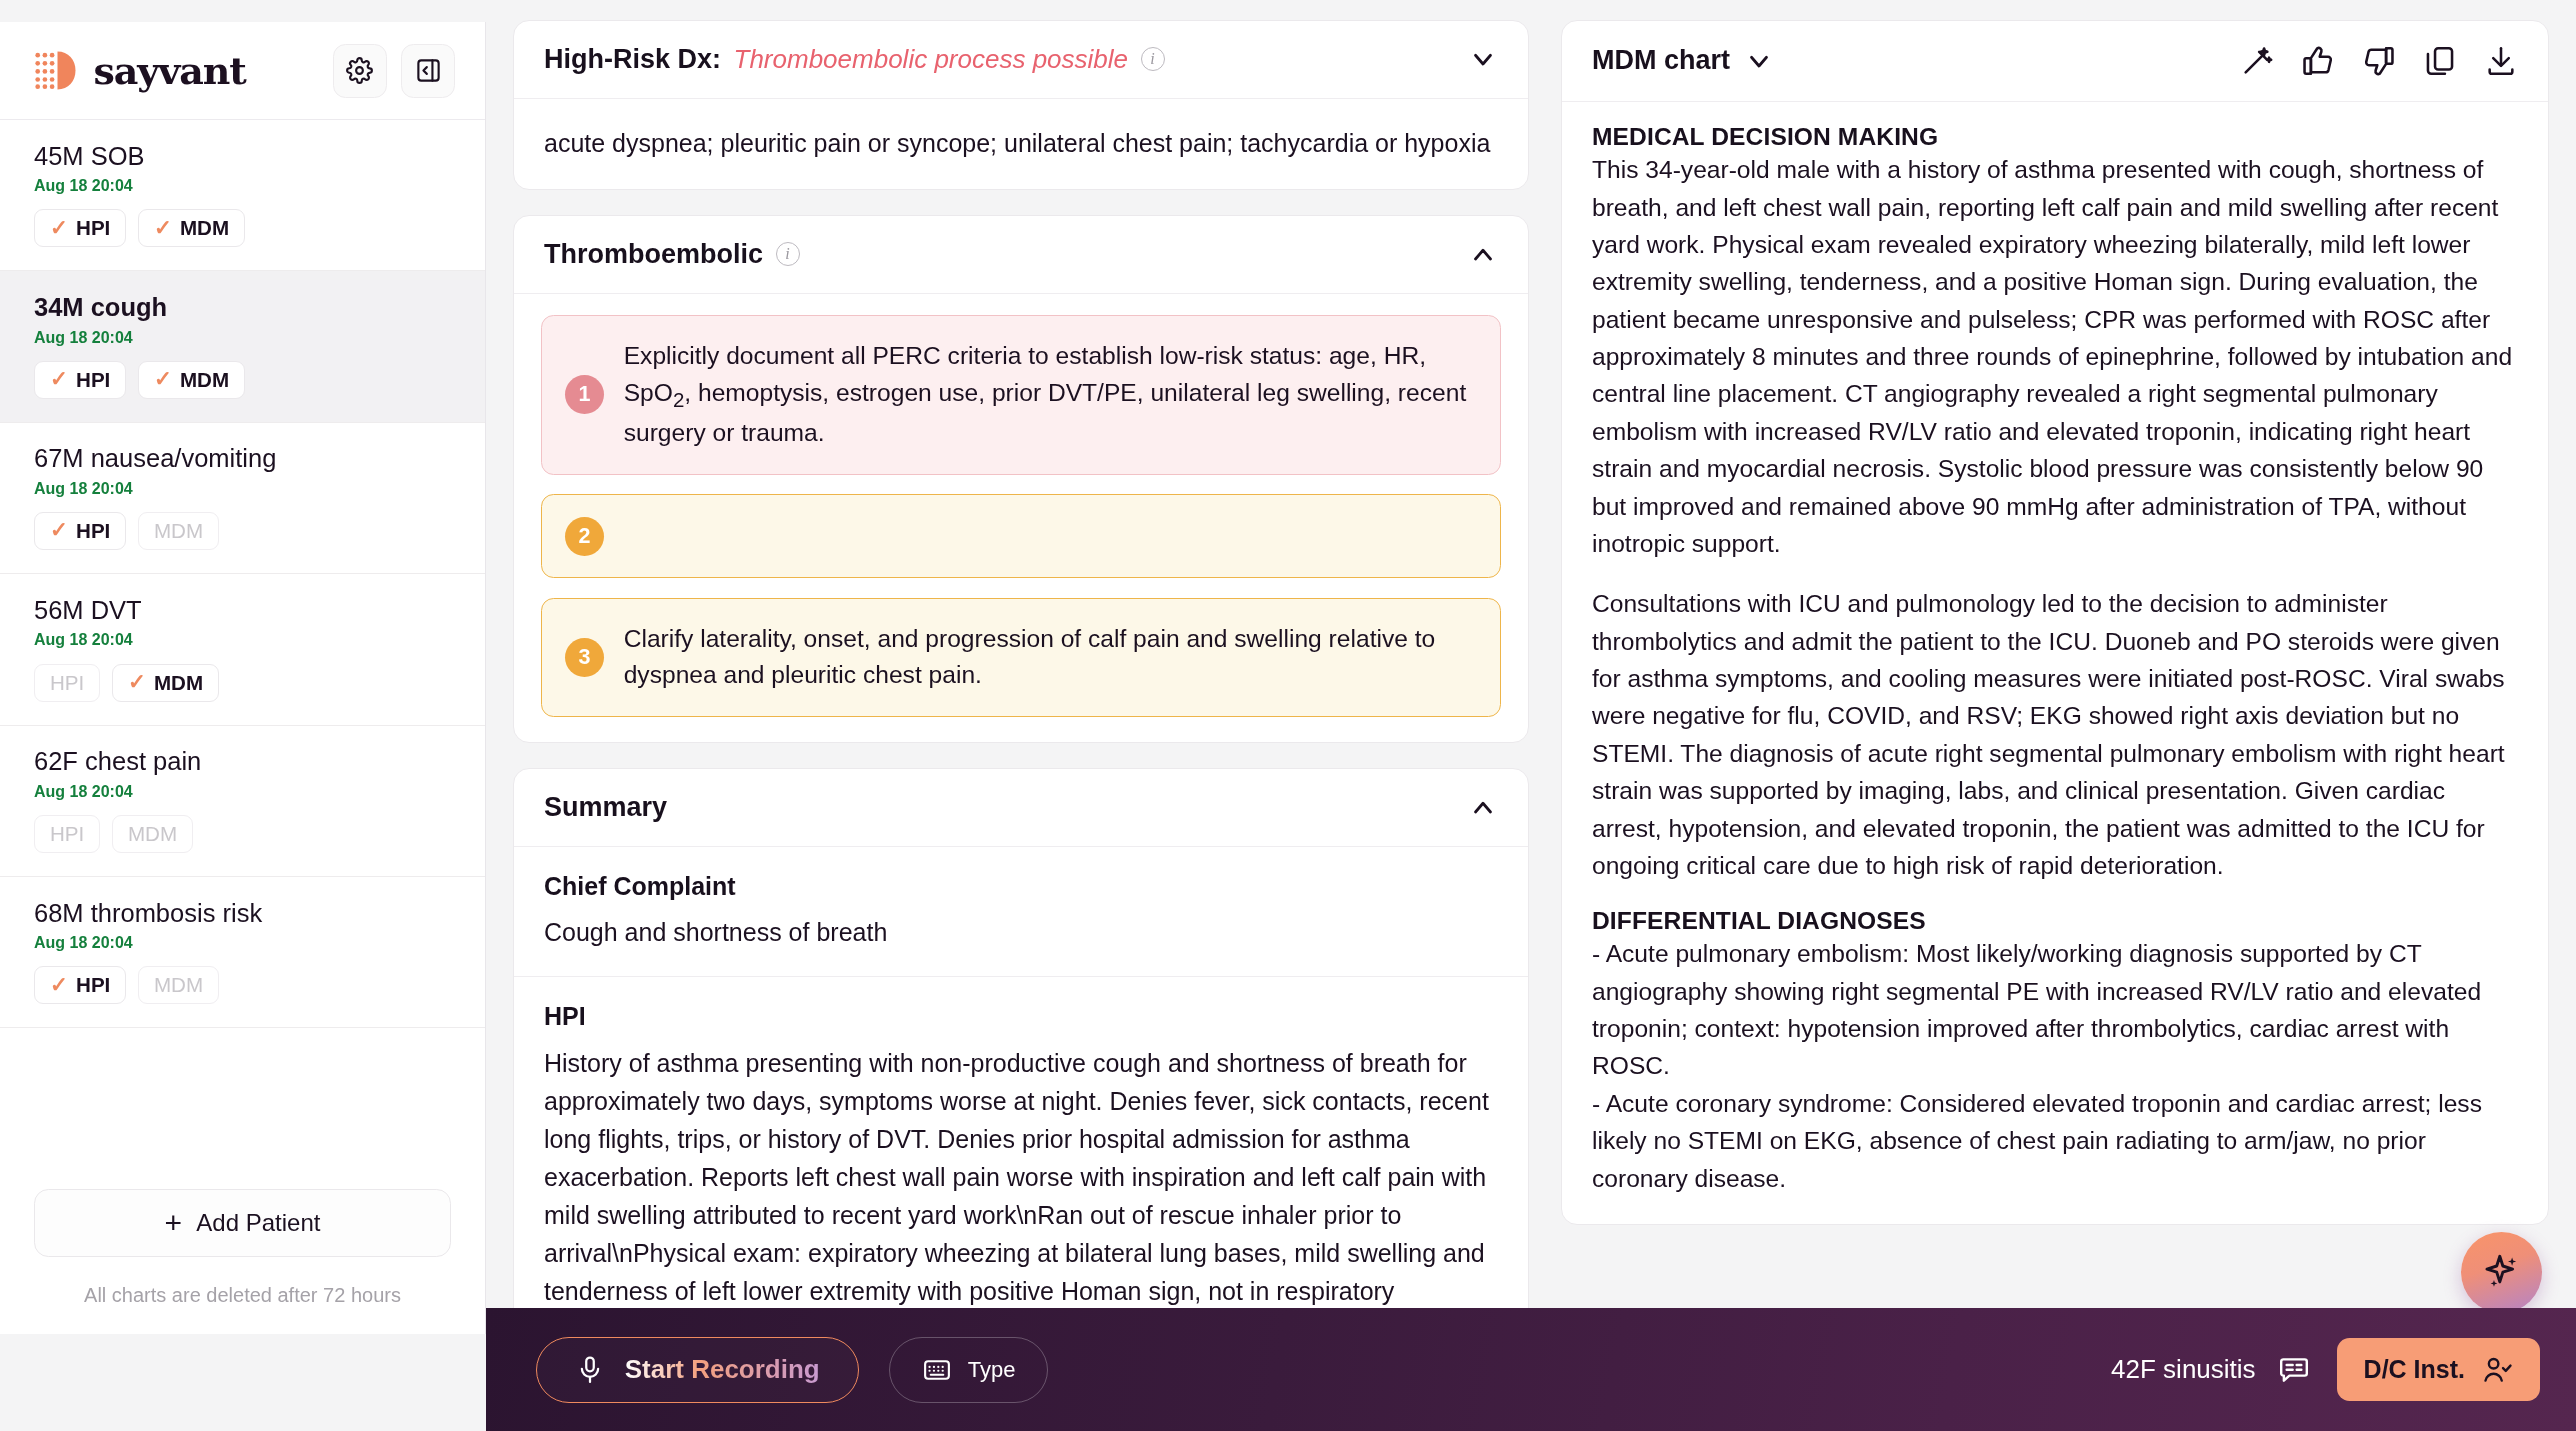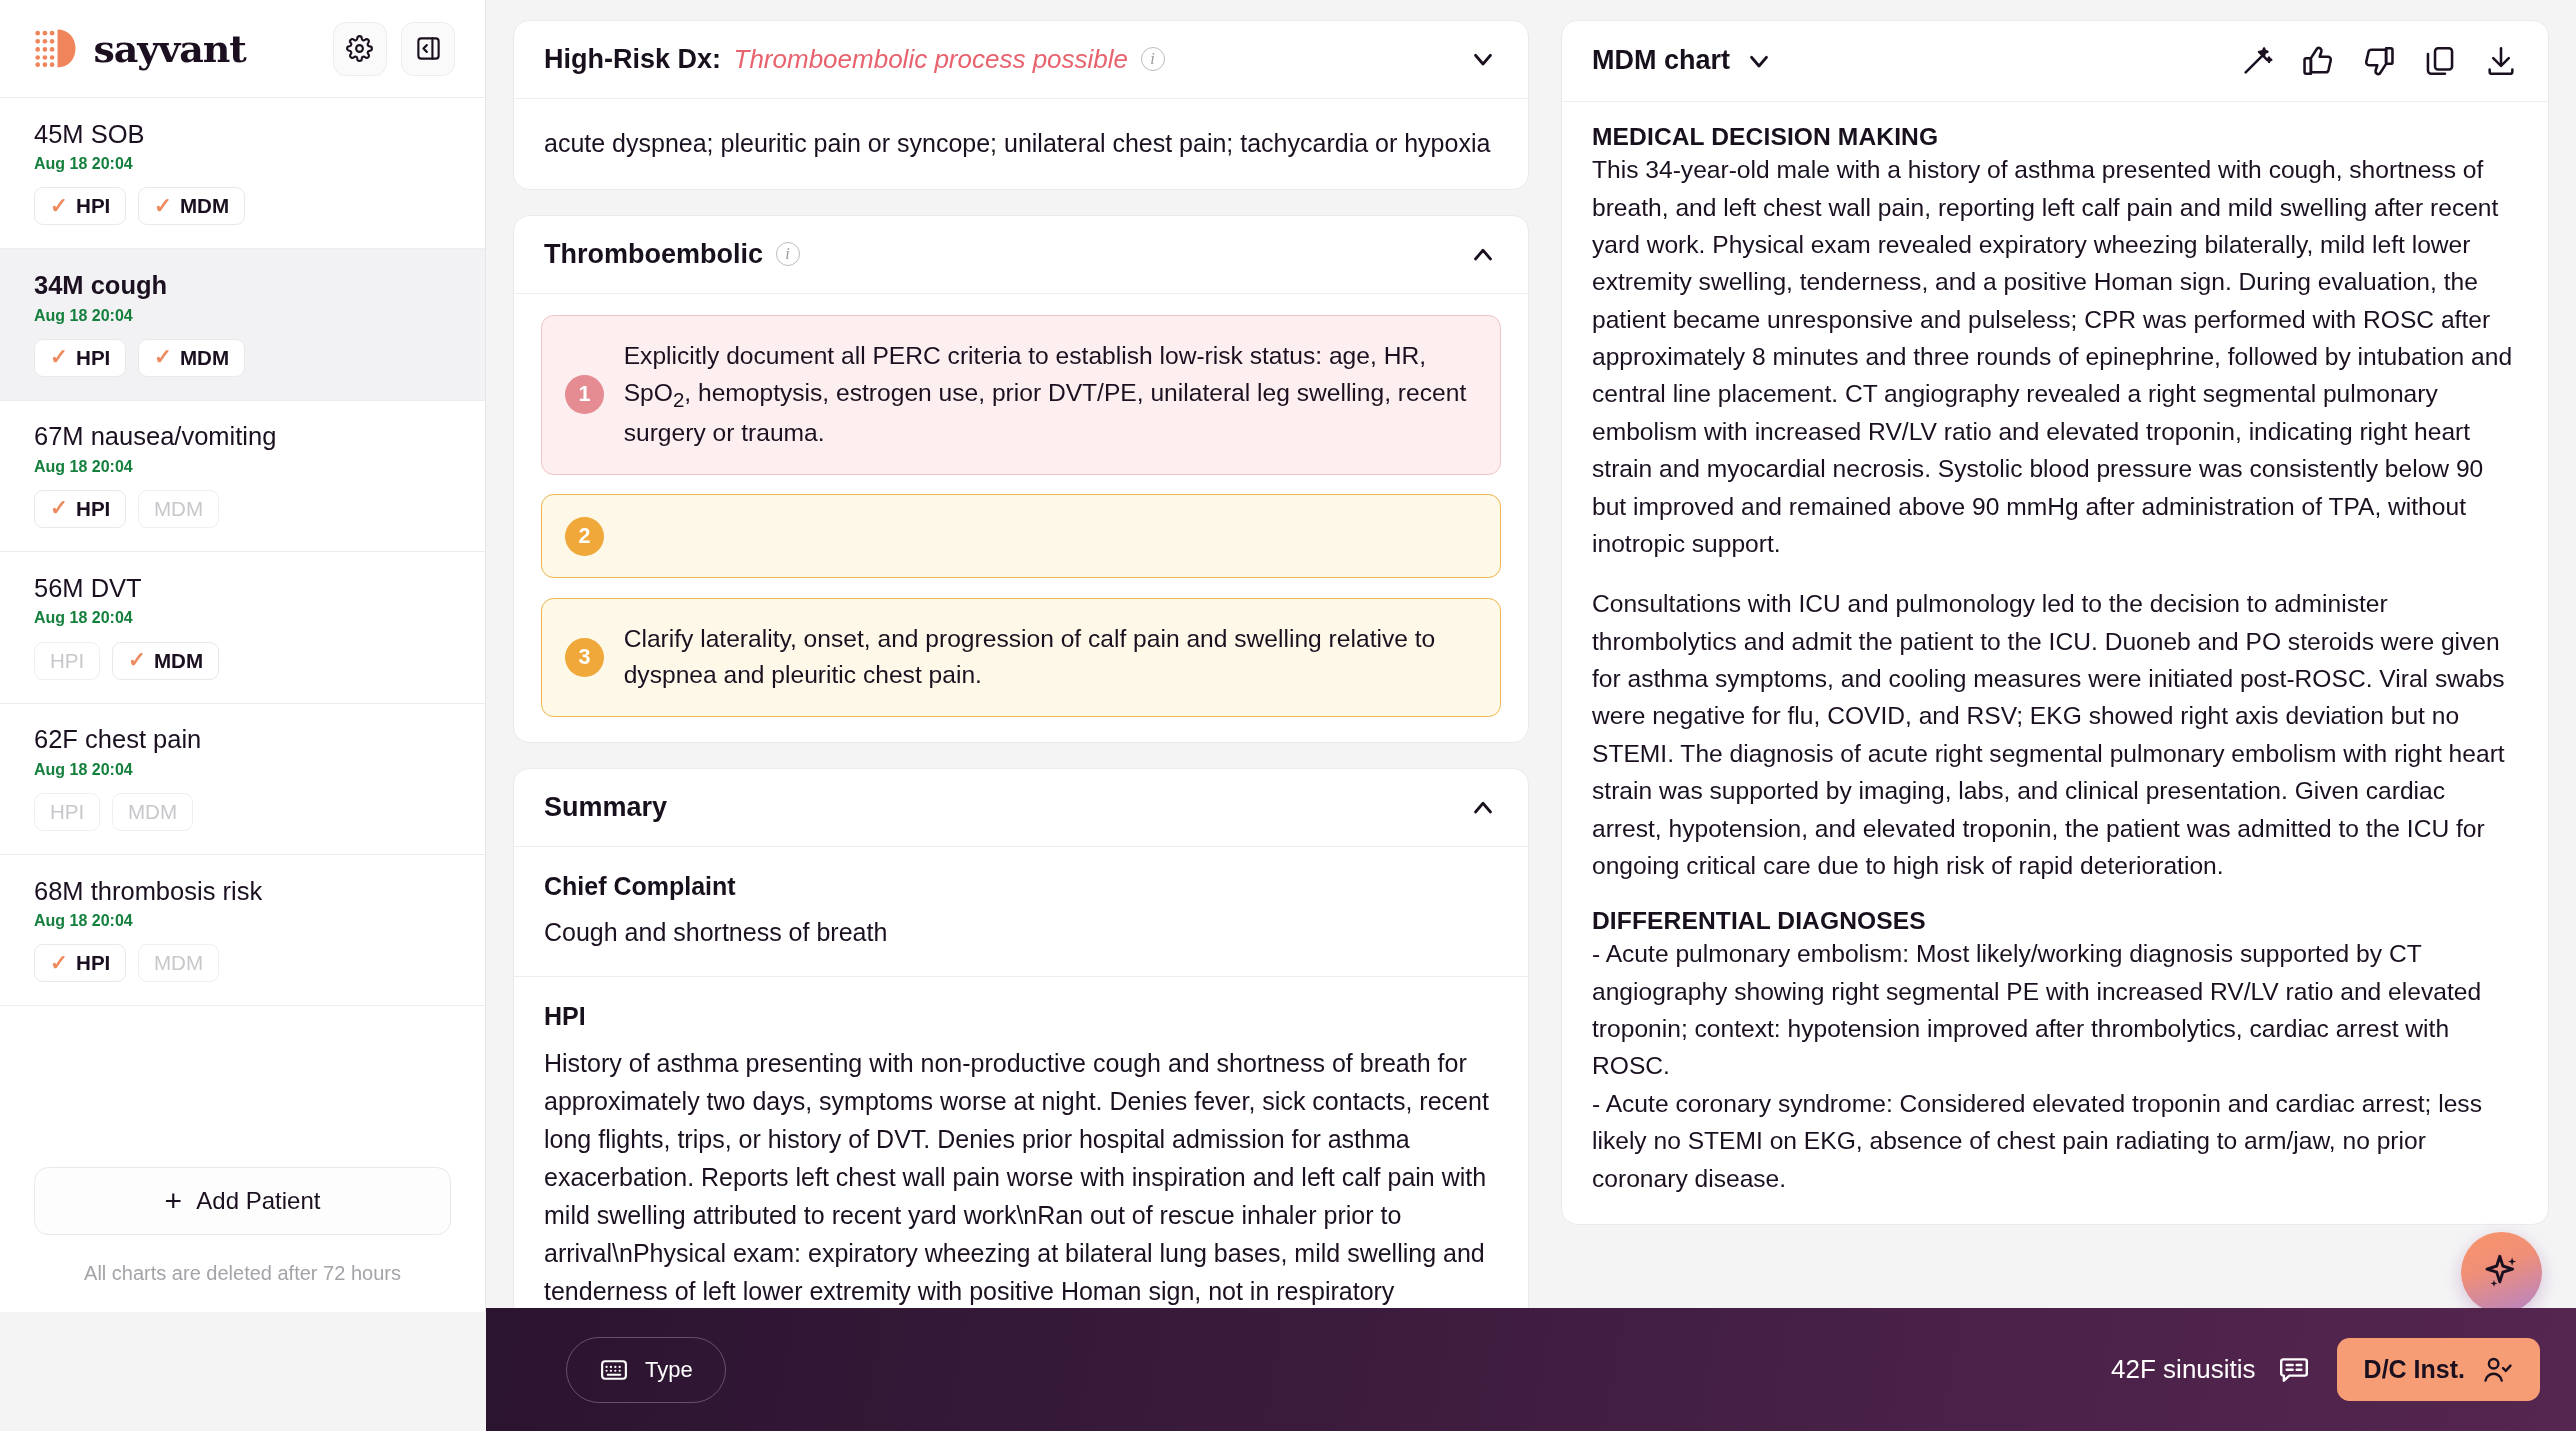--- a/index.html
+++ b/index.html
@@ -11,20 +11,21 @@
   }
   .app { position: relative; width: 2576px; height: 1431px; display: flex; }
 
   
   .sidebar {
     width: 486px; height: 1312px;
     background: #ffffff;
     border-right: 0.9px solid #e8e6ea;
     display: flex; flex-direction: column;
     flex: 0 0 486px;
+    margin-top: 22px;
   }
   .sb-head {
     height: 98px; flex: 0 0 98px;
     display: flex; align-items: center;
     padding: 0 30px 0 34px;
     border-bottom: 0.9px solid #eceaee;
   }
   .logo-wrap { display: flex; align-items: center; gap: 12.5px; }
   .logo-mark { width: 47px; height: 45px; display: block; }
   .logo-word {
@@ -464,20 +465,28 @@
     <div class="fab">
       <svg viewBox="0 0 24 24" fill="none" stroke="#1b1020" stroke-width="1.7" stroke-linejoin="round">
         <path d="M11 2.5 12.8 8.2 18.5 10 12.8 11.8 11 17.5 9.2 11.8 3.5 10 9.2 8.2Z" fill="none"></path>
         <path d="M18.2 3.2 18.8 5 20.6 5.6 18.8 6.2 18.2 8 17.6 6.2 15.8 5.6 17.6 5Z" fill="#1b1020" stroke="none"></path>
         <path d="M7.6 16.4 8.1 17.9 9.6 18.4 8.1 18.9 7.6 20.4 7.1 18.9 5.6 18.4 7.1 17.9Z" fill="#1b1020" stroke="none"></path>
       </svg>
     </div>
   </main>
 
   <div class="bottombar">
+    <div class="rec-btn">
+      <svg viewBox="0 0 24 24" fill="none" stroke="#ffffff" stroke-width="1.8" stroke-linecap="round" stroke-linejoin="round">
+        <rect x="9" y="2" width="6" height="11" rx="3"></rect>
+        <path d="M5.5 11a6.5 6.5 0 0 0 13 0"></path>
+        <line x1="12" y1="17.5" x2="12" y2="21.5"></line>
+      </svg>
+      <span class="rec-btn-label">Start Recording</span>
+    </div>
     <div class="type-btn">
       <svg viewBox="0 0 24 24" fill="none" stroke="#ffffff" stroke-width="1.7" stroke-linecap="round" stroke-linejoin="round">
         <rect x="2.5" y="5" width="19" height="14" rx="2.4"></rect>
         <line x1="6" y1="9.5" x2="6.1" y2="9.5"></line>
           <line x1="9.5" y1="9.5" x2="9.6" y2="9.5"></line>
         <line x1="13" y1="9.5" x2="13.1" y2="9.5"></line>
           <line x1="16.5" y1="9.5" x2="16.6" y2="9.5"></line>
         <line x1="6" y1="12.6" x2="6.1" y2="12.6"></line>
           <line x1="9.5" y1="12.6" x2="9.6" y2="12.6"></line>
         <line x1="13" y1="12.6" x2="13.1" y2="12.6"></line>

